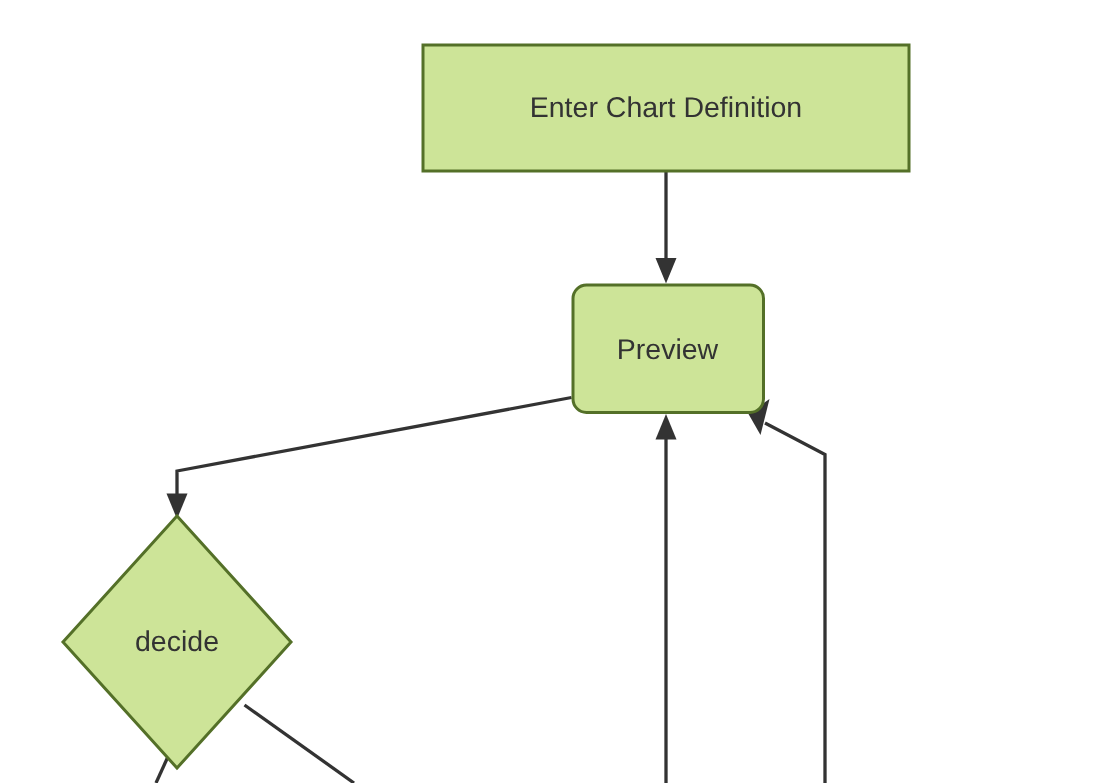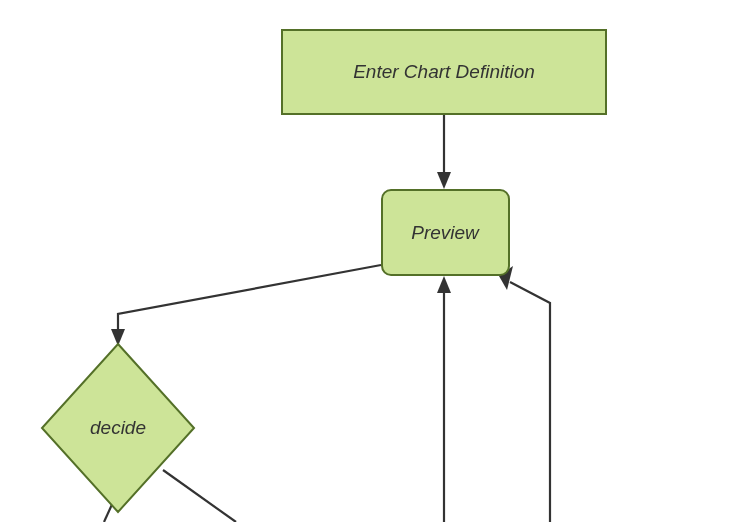--- a/index.html
+++ b/index.html
@@ -9,21 +9,20 @@
   }
   body {
     font-family: "Liberation Sans", sans-serif;
   }
   #canvas {
     position: relative;
     width: 740px;
     height: 522px;
     background: #ffffff;
     overflow: hidden;
-    font-style: italic;
   }
   #flow-svg {
     position: absolute;
     top: 0;
     left: 0;
     width: 740px;
     height: 522px;
     display: block;
   }
   .node-shape {

